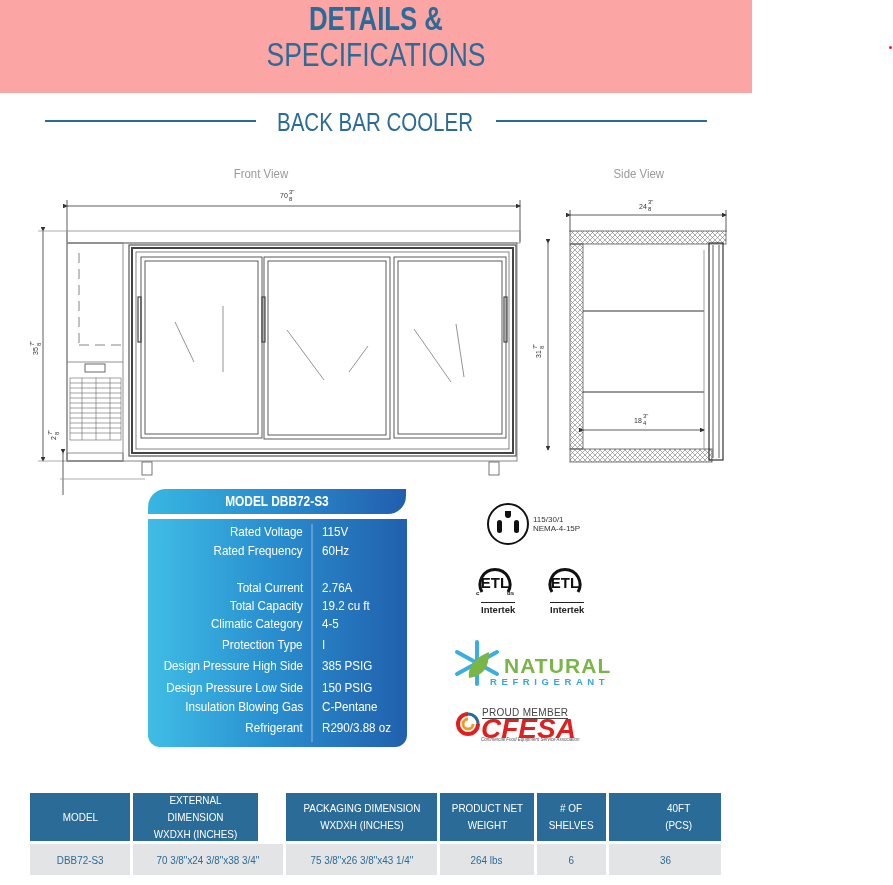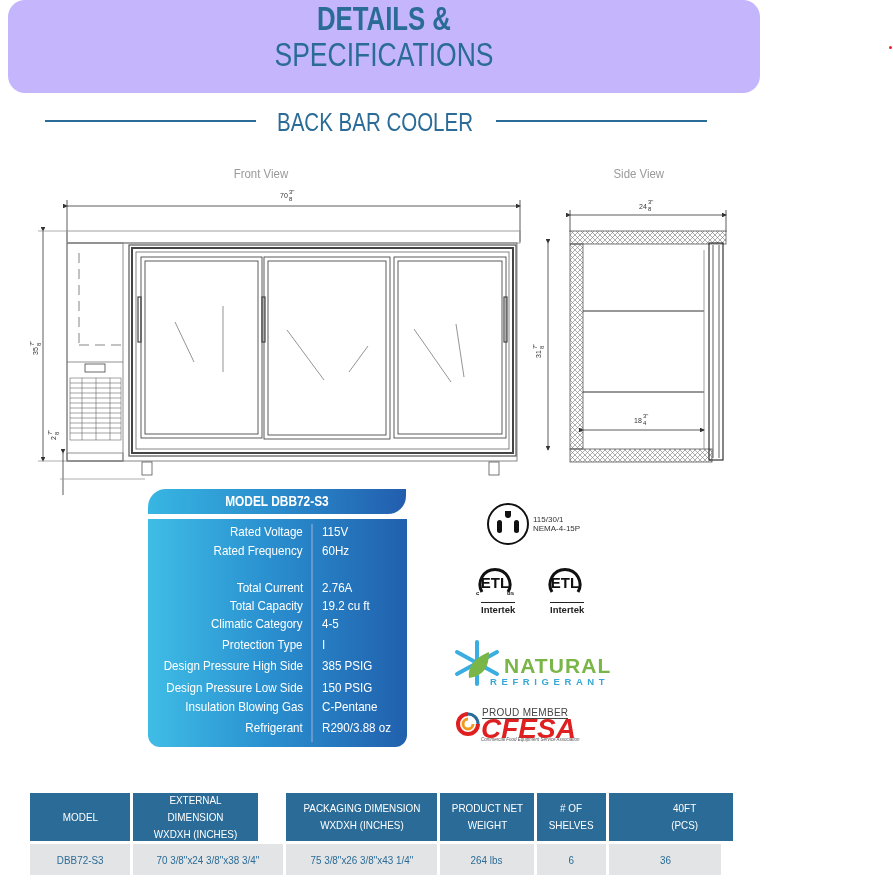--- a/index.html
+++ b/index.html
@@ -1,22 +1,21 @@
 <!DOCTYPE html>
 <html><head>
 <meta charset="utf-8">
 <style>
   * { box-sizing: border-box; margin: 0; padding: 0; }
   html, body { width: 893px; height: 885px; background: #ffffff; overflow: hidden; }
   body { position: relative; font-family: "Liberation Sans", sans-serif; }
 
   .header-band {
-    position: absolute; left: 8px; top: 0; width: 752px; height: 93px;
-    background: #c4b5fd;
-    border-radius: 17px;
+    position: absolute; left: 0; top: 0; width: 752px; height: 93px;
+    background: #fca5a5;
   }
   .title-line1, .title-line2 {
     position: absolute; left: 0; width: 752px; text-align: center;
     color: #2a6b97; font-family: "Liberation Sans", sans-serif;
     transform: scaleX(0.78); transform-origin: center;
   }
   .title-line1 { top: 0px; font-size: 33px; font-weight: bold; letter-spacing: 0px; }
   .title-line2 { top: 35px; font-size: 34px; font-weight: normal; }
 
   .red-dot { position: absolute; left: 889px; top: 46px; width: 3px; height: 3px; background: #e8202a; border-radius: 50%; }
@@ -317,21 +316,21 @@
 WXDXH (INCHES)</span>
     </div>
   <div class="th" style="left:410px;width:94px;">
       <span>PRODUCT NET
 WEIGHT</span>
     </div>
   <div class="th" style="left:507px;width:69px;">
       <span># OF
 SHELVES</span>
     </div>
-  <div class="th" style="left:579px;width:124px;padding-left:28px;">
+  <div class="th" style="left:579px;width:112px;padding-left:28px;">
       <span>40FT
 (PCS)</span>
     </div>
 
   <div class="td" style="left:0;width:100px;">
       <span>DBB72-S3</span>
     </div>
   <div class="td" style="left:103px;width:150px;">
       <span>70 3/8"x24 3/8"x38 3/4"</span>
     </div>

